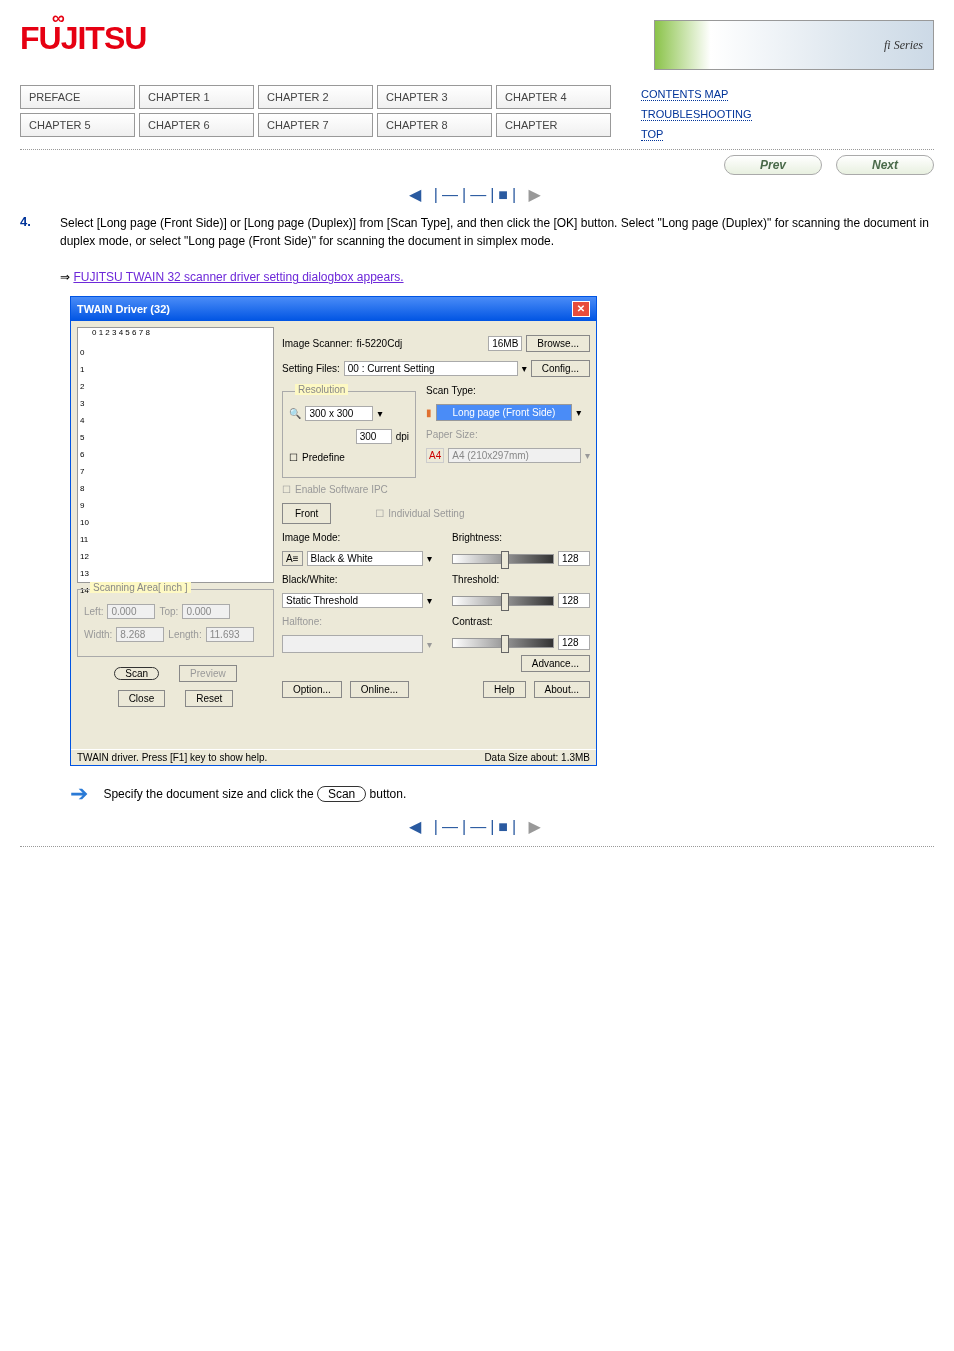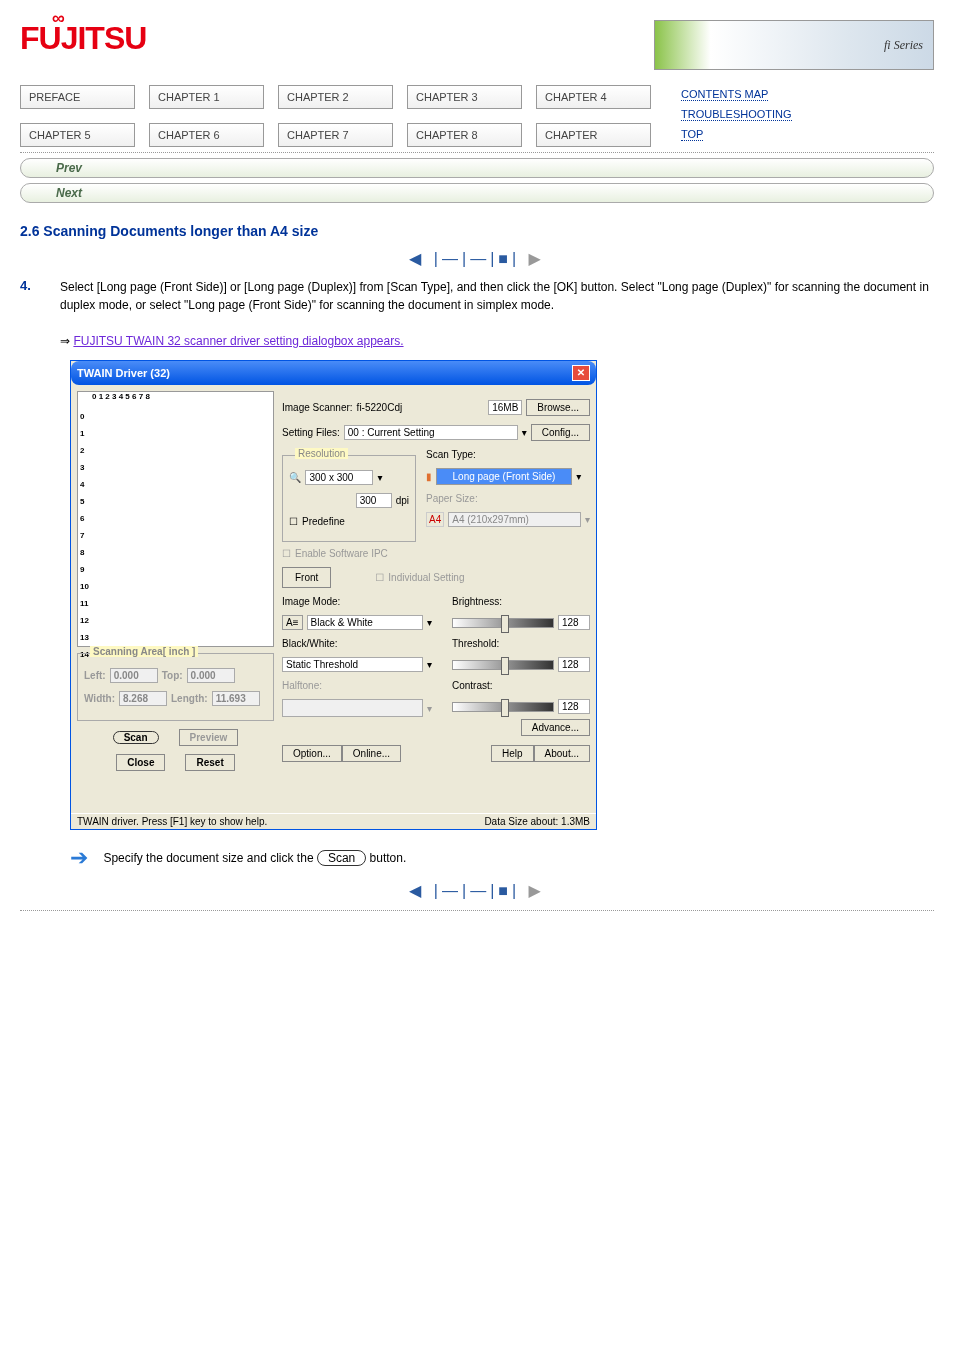--- a/index.html
+++ b/index.html
@@ -50,21 +50,21 @@
     color: #333;
   }
   .nav-area {
     margin-top: 15px;
     display: flex;
     align-items: flex-start;
   }
   .nav-tabs {
     display: grid;
     grid-template-columns: repeat(5, 115px);
-    gap: 14px;
+    gap: 4px;
   }
   .nav-tab {
     background: linear-gradient(#fff, #f0f0f0);
     border: 1px solid #999;
     padding: 5px 8px;
     font-size: 11px;
     font-family: Verdana, sans-serif;
     color: #444;
     text-align: left;
     cursor: pointer;
@@ -80,23 +80,22 @@
     border-bottom: 1px dotted #003399;
   }
   .dotted-line {
     border: none;
     border-top: 1px dotted #999;
     margin: 5px 0;
   }
   .prev-next-bar {
     display: flex;
     justify-content: flex-end;
-    gap: 5px;
+    gap: 14px;
     margin-top: 5px;
-    flex-direction: column;
   }
   .pn-btn {
     background: linear-gradient(#fff, #e8f0e0);
     border: 1px solid #aaa;
     border-radius: 12px;
     padding: 2px 35px;
     font-size: 12px;
     font-style: italic;
     font-weight: bold;
     color: #4a6a4a;
@@ -149,40 +148,38 @@
   }
   .dialog-title {
     background: linear-gradient(#4a8cf7, #0054E3);
     color: #fff;
     font-weight: bold;
     padding: 4px 6px;
     display: flex;
     justify-content: space-between;
     align-items: center;
     font-size: 11px;
-    border-radius: 8px;
   }
   .close-x {
     background: #e74c3c;
     color: #fff;
     width: 16px;
     height: 14px;
     text-align: center;
     line-height: 14px;
     font-size: 10px;
     border: 1px solid #fff;
   }
   .dialog-body {
     display: flex;
     padding: 6px;
     gap: 8px;
   }
   .dialog-left {
     width: 223px;
-    font-weight: bold;
   }
   .ruler-area {
     background: #fff;
     border: 1px solid #999;
     height: 250px;
     position: relative;
     font-size: 8px;
     padding: 2px;
   }
   .ruler-nums {
@@ -332,21 +329,20 @@
     </div>
   </div>
 
   <hr class="dotted-line">
 
   <div class="prev-next-bar">
     <div class="pn-btn">Prev</div>
     <div class="pn-btn">Next</div>
   </div>
 
-  <div class="section-title">2.6 Scanning Documents longer than A4 size</div>
 
   <div class="pager">
     <span class="arrow-left">◀</span>
     <span>|—|—|</span><span class="sq">■</span><span>|</span>
     <span class="arrow-right">▶</span>
   </div>
 
   <div class="content-row">
     <div class="instr-num">4.</div>
     <div class="instr-text">
@@ -501,21 +497,21 @@
             <div class="field-row">
               <span class="slider"></span>
               <span class="inp" style="width:24px">128</span>
             </div>
             <div style="text-align:right;margin-top:8px">
               <span class="btn">Advance...</span>
             </div>
           </div>
         </div>
 
-        <div class="field-row" style="margin-top:12px;gap:0;">
+        <div class="field-row" style="margin-top:12px;gap:8px;">
           <span class="btn">Option...</span>
           <span class="btn">Online...</span>
           <span style="flex:1"></span>
           <span class="btn">Help</span>
           <span class="btn">About...</span>
         </div>
       </div>
     </div>
     <div class="status-bar">
       <span>TWAIN driver. Press [F1] key to show help.</span>

